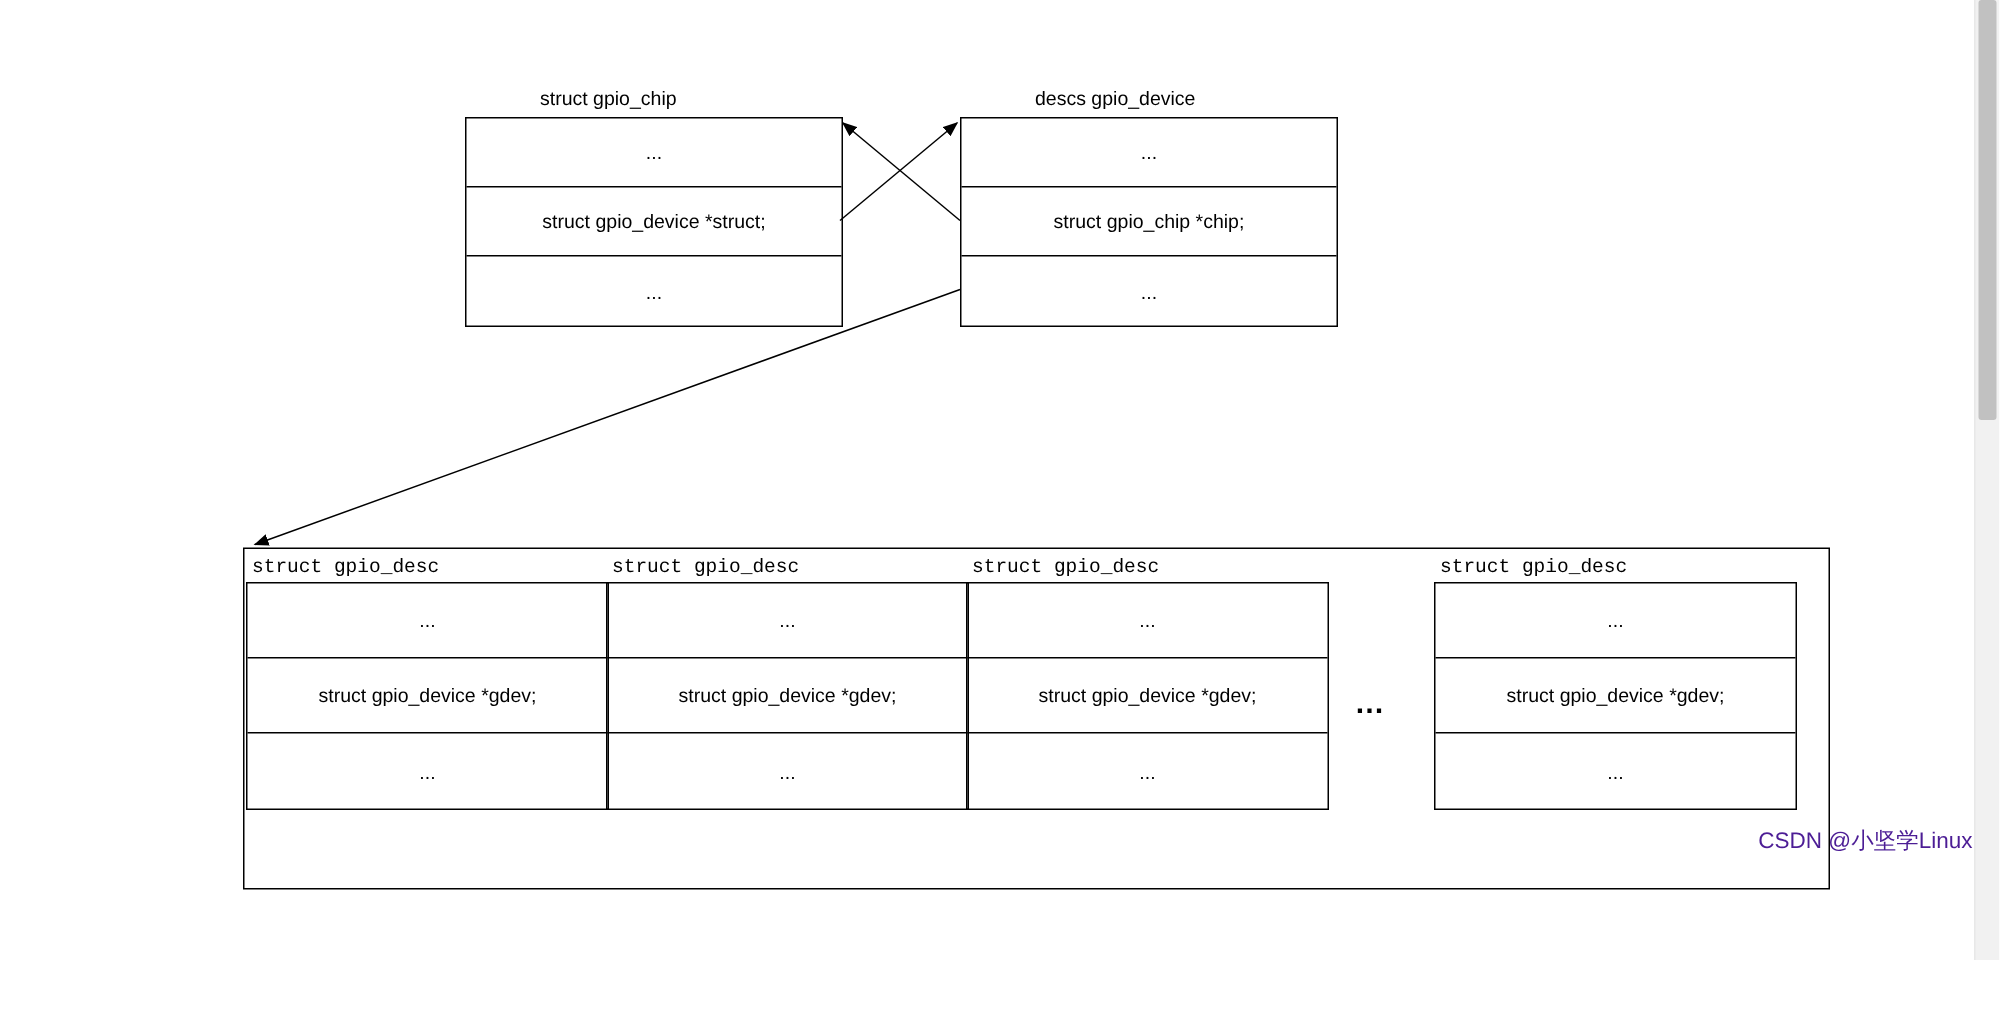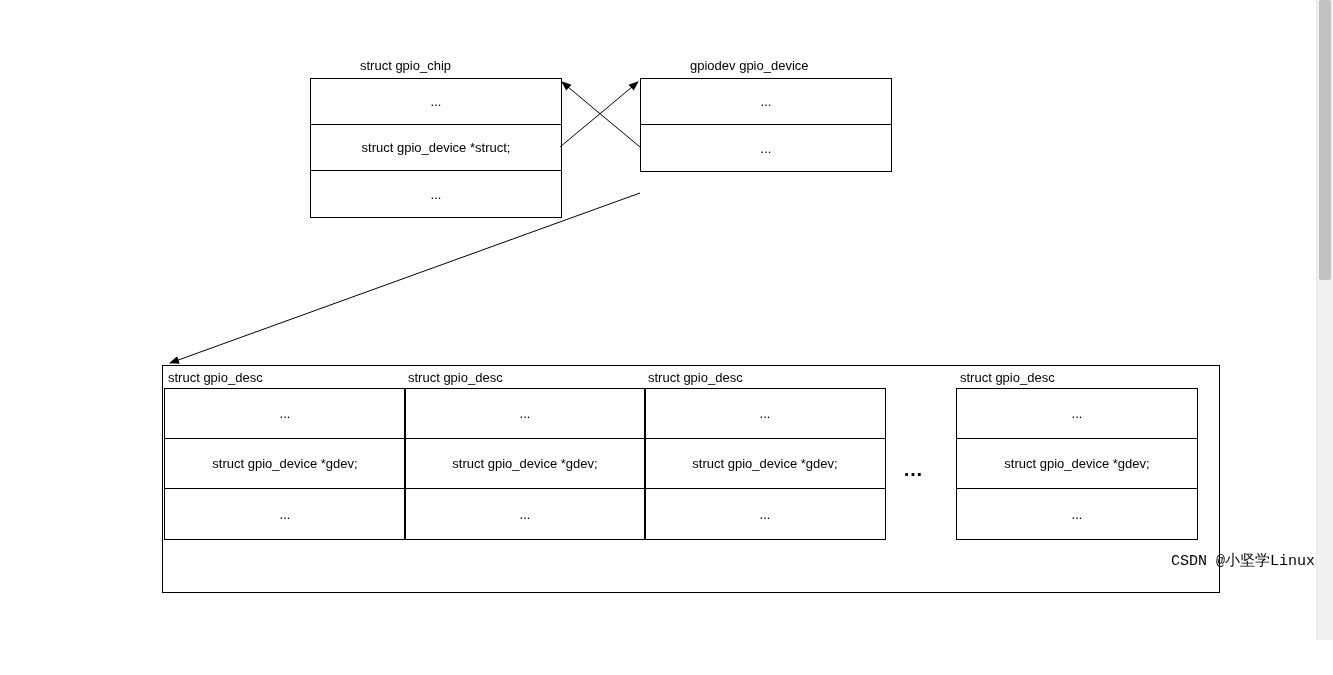--- a/index.html
+++ b/index.html
@@ -34,23 +34,23 @@
     border-bottom: none;
   }
   .title {
     position: absolute;
     font-size: 13px;
   }
   .watermark {
     position: absolute;
     right: 18px;
     bottom: 10px;
-    color: #000000;
+    color: #4c1d95;
     font-size: 15px;
-    font-family: Liberation Mono, monospace;
+    font-family: Liberation Sans, sans-serif;
   }
   .scrollbar {
     position: absolute;
     right: 0;
     top: 0;
     width: 16px;
     height: 640px;
     background: #f1f1f1;
     border-left: 1px solid #e8e8e8;
   }
@@ -77,41 +77,43 @@
     height: 675px;
     pointer-events: none;
   }
   .desc-box {
     position: absolute;
     border: 1px solid #000;
   }
   .desc-title {
     position: absolute;
     font-size: 13px;
+    font-family: Liberation Mono, monospace;
   }
 </style>
 </head>
 <body>
 
 <div class="container">
 
   <div class="scrollbar">
     <div class="scrollbar-thumb"></div>
   </div>
 
   <div class="title" style="left:360px; top:58px;">struct gpio_chip</div>
   <div class="box" style="left:310px; top:78px; width:250px;">
     <div class="row" style="height:46px;">...</div>
     <div class="row" style="height:46px;">struct gpio_device *struct;</div>
     <div class="row" style="height:46px;">...</div>
   </div>
 
-  <div class="title" style="left:690px; top:58px;">gpiodev gpio_device</div>
+  <div class="title" style="left:690px; top:58px;">descs gpio_device</div>
   <div class="box" style="left:640px; top:78px; width:250px;">
     <div class="row" style="height:46px;">...</div>
+    <div class="row" style="height:46px;">struct gpio_chip *chip;</div>
     <div class="row" style="height:46px;">...</div>
   </div>
 
   <div class="box" style="left:162px; top:365px; width:1056px; height:226px; border:1px solid #000;"></div>
 
   <div class="desc-title" style="left:168px; top:370px;">struct gpio_desc</div>
   <div class="desc-box" style="left:164px; top:388px; width:240px;">
     <div class="row" style="height:50px;">...</div>
     <div class="row" style="height:50px;">struct gpio_device *gdev;</div>
     <div class="row" style="height:50px;">...</div>

